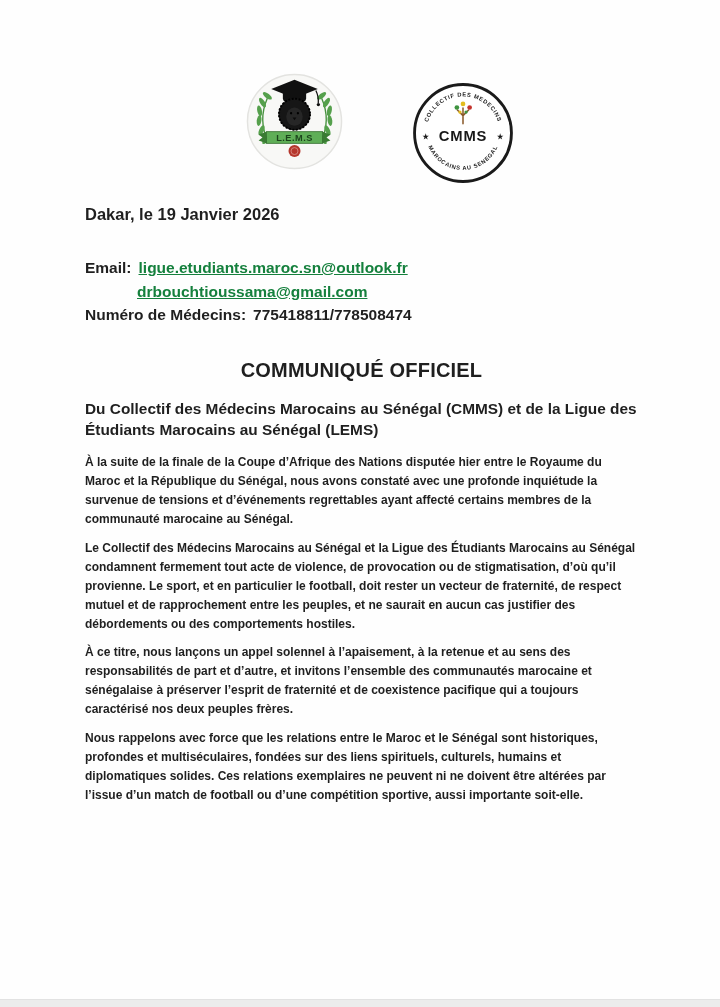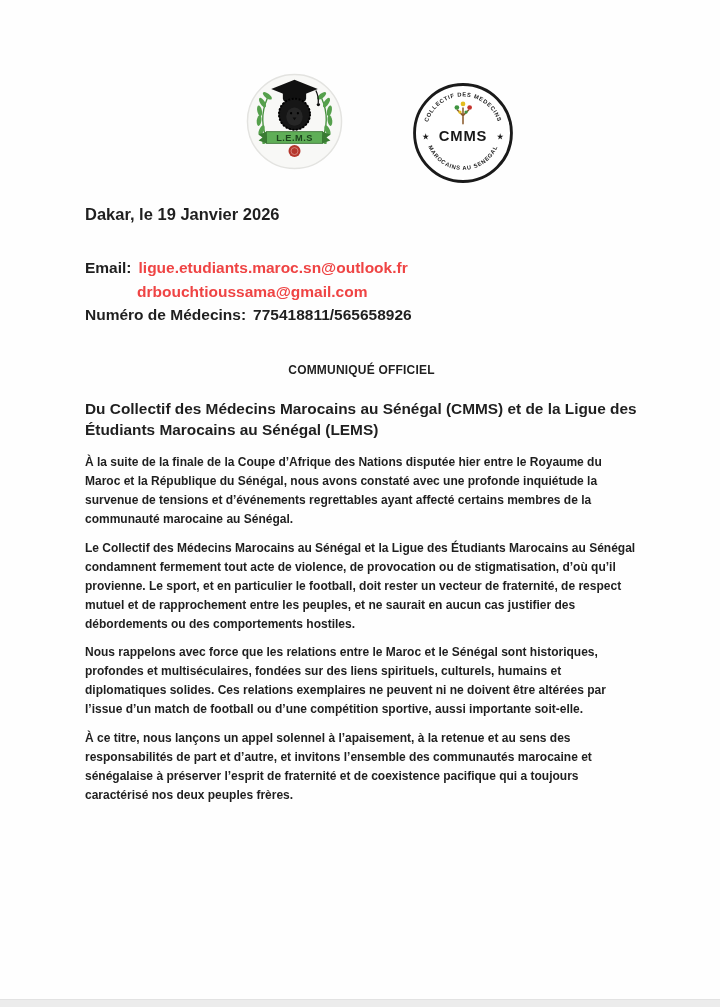--- a/index.html
+++ b/index.html
@@ -17,24 +17,24 @@
   .logo-cmms{left:412px;top:82px;width:102px;height:102px;}
   .logo svg{width:100%;height:100%;display:block;}
   .content{position:absolute;left:85px;top:203px;width:553px;}
   .date-line{
     text-align:left;
     font-size:16.5px;line-height:22px;
     margin:0 0 31px 0;
   }
   .contact-line{font-size:15.5px;line-height:23.5px;}
   .contact-line .label{margin-right:7px;}
-  .email-link{color:#ef4444;cursor:pointer;}
+  .email-link{color:#15803d;text-decoration:underline;cursor:pointer;}
   .indent{padding-left:52px;}
   .doc-title{
-    font-size:12px;line-height:24px;
+    font-size:20px;line-height:24px;
     text-align:center;
     margin:31px 0 0 0;
     letter-spacing:0.2px;
   }
   .from-line{font-size:15.4px;line-height:21.8px;margin:16px 0 12px 0;}
   .para{font-size:12px;line-height:19px;margin:9.5px 0 0 0;}
   .photo-edge{
     position:absolute;left:0;bottom:0;width:720px;height:7px;
     background:#ececec;border-top:1px solid #e2e2e2;
   }
@@ -129,30 +129,30 @@
     <div class="date-line">Dakar, le 19 Janvier 2026</div>
 
     <div class="contact-block">
       <div class="contact-line">
         <span class="label">Email:</span><a class="email-link">ligue.etudiants.maroc.sn@outlook.fr</a>
       </div>
       <div class="contact-line indent">
         <a class="email-link">drbouchtioussama@gmail.com</a>
       </div>
       <div class="contact-line">
-        <span class="label">Numéro de Médecins:</span><span>775418811/565658926</span>
+        <span class="label">Numéro de Médecins:</span><span>775418811/778508474</span>
       </div>
     </div>
 
     <h1 class="doc-title">COMMUNIQUÉ OFFICIEL</h1>
 
     <p class="from-line">Du Collectif des Médecins Marocains au Sénégal (CMMS) et de la Ligue des Étudiants Marocains au Sénégal (LEMS)</p>
 
     <p class="para">À la suite de la finale de la Coupe d’Afrique des Nations disputée hier entre le Royaume du Maroc et la République du Sénégal, nous avons constaté avec une profonde inquiétude la survenue de tensions et d’événements regrettables ayant affecté certains membres de la communauté marocaine au Sénégal.</p>
     <p class="para">Le Collectif des Médecins Marocains au Sénégal et la Ligue des Étudiants Marocains au Sénégal condamnent fermement tout acte de violence, de provocation ou de stigmatisation, d’où qu’il provienne. Le sport, et en particulier le football, doit rester un vecteur de fraternité, de respect mutuel et de rapprochement entre les peuples, et ne saurait en aucun cas justifier des débordements ou des comportements hostiles.</p>
+    <p class="para">À ce titre, nous lançons un appel solennel à l’apaisement, à la retenue et au sens des responsabilités de part et d’autre, et invitons l’ensemble des communautés marocaine et sénégalaise à préserver l’esprit de fraternité et de coexistence pacifique qui a toujours caractérisé nos deux peuples frères.</p>
     <p class="para">Nous rappelons avec force que les relations entre le Maroc et le Sénégal sont historiques, profondes et multiséculaires, fondées sur des liens spirituels, culturels, humains et diplomatiques solides. Ces relations exemplaires ne peuvent ni ne doivent être altérées par l’issue d’un match de football ou d’une compétition sportive, aussi importante soit-elle.</p>
-    <p class="para">À ce titre, nous lançons un appel solennel à l’apaisement, à la retenue et au sens des responsabilités de part et d’autre, et invitons l’ensemble des communautés marocaine et sénégalaise à préserver l’esprit de fraternité et de coexistence pacifique qui a toujours caractérisé nos deux peuples frères.</p>
 
   </div>
 
   <div class="photo-edge"></div>
 
 </div>
 
 </body></html>

